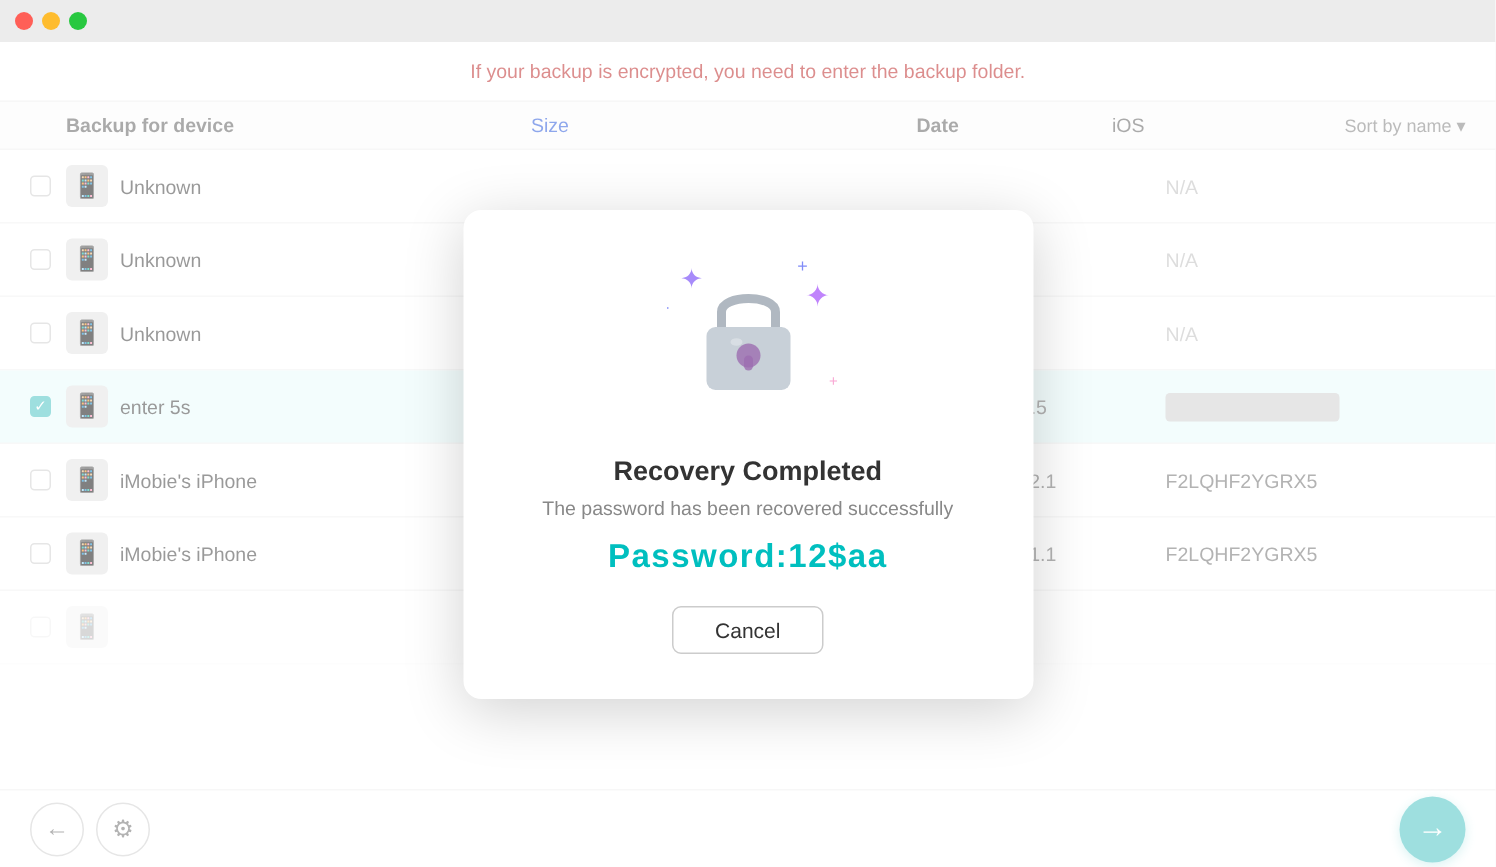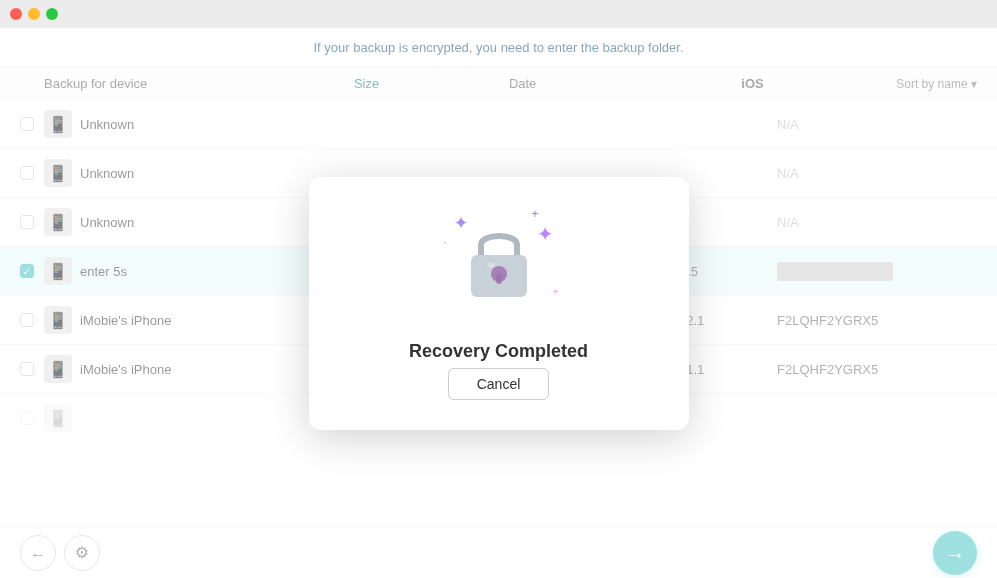--- a/index.html
+++ b/index.html
@@ -35,38 +35,38 @@
       height: calc(578px - 28px);
       background: #fff;
       display: flex;
       flex-direction: column;
       position: relative;
     }
 
     
     .top-info {
       padding: 12px 20px;
-      color: #0c4a6e;
+      color: #b91c1c;
       font-size: 13px;
       text-align: center;
     }
 
     
     .table-header {
       display: flex;
       align-items: center;
       padding: 8px 20px;
       border-bottom: 1px solid #eee;
       border-top: 1px solid #eee;
       background: #fafafa;
     }
-    .table-header .col-device { flex: 2; font-size: 13px; color: #555; font-weight: 400; }
-    .table-header .col-size { flex: 1; font-size: 13px; color: #0f766e; font-weight: 500; }
-    .table-header .col-date { flex: 1.5; font-size: 13px; color: #555; font-weight: 400; }
-    .table-header .col-ios { flex: 1; font-size: 13px; color: #555; font-weight: 700; }
+    .table-header .col-device { flex: 2; font-size: 13px; color: #555; font-weight: 700; }
+    .table-header .col-size { flex: 1; font-size: 13px; color: #1d4ed8; font-weight: 500; }
+    .table-header .col-date { flex: 1.5; font-size: 13px; color: #555; font-weight: 700; text-align: center; }
+    .table-header .col-ios { flex: 1; font-size: 13px; color: #555; font-weight: 400; }
     .table-header .col-id { flex: 1.5; font-size: 13px; color: #555; font-weight: 500; }
     .table-header .sort-by { margin-left: auto; font-size: 12px; color: #777; }
 
     
     .table-body {
       flex: 1;
       overflow-y: auto;
     }
     .table-row {
       display: flex;
@@ -408,20 +408,22 @@
 
           <circle cx="40" cy="57" r="8" fill="#9c6db0" opacity="0.8"></circle>
 
           <rect x="37" y="57" width="6" height="10" rx="3" fill="#9c6db0" opacity="0.8"></rect>
 
           <ellipse cx="32" cy="48" rx="4" ry="2.5" fill="white" opacity="0.3"></ellipse>
         </svg>
       </div>
 
       <div class="modal-title">Recovery Completed</div>
+      <div class="modal-subtitle">The password has been recovered successfully</div>
+      <div class="password-display">Password:12$aa</div>
 
       <div class="modal-buttons">
         <button class="modal-btn">Cancel</button>
       </div>
     </div>
   </div>
 
 </div>
 
 </body></html>

